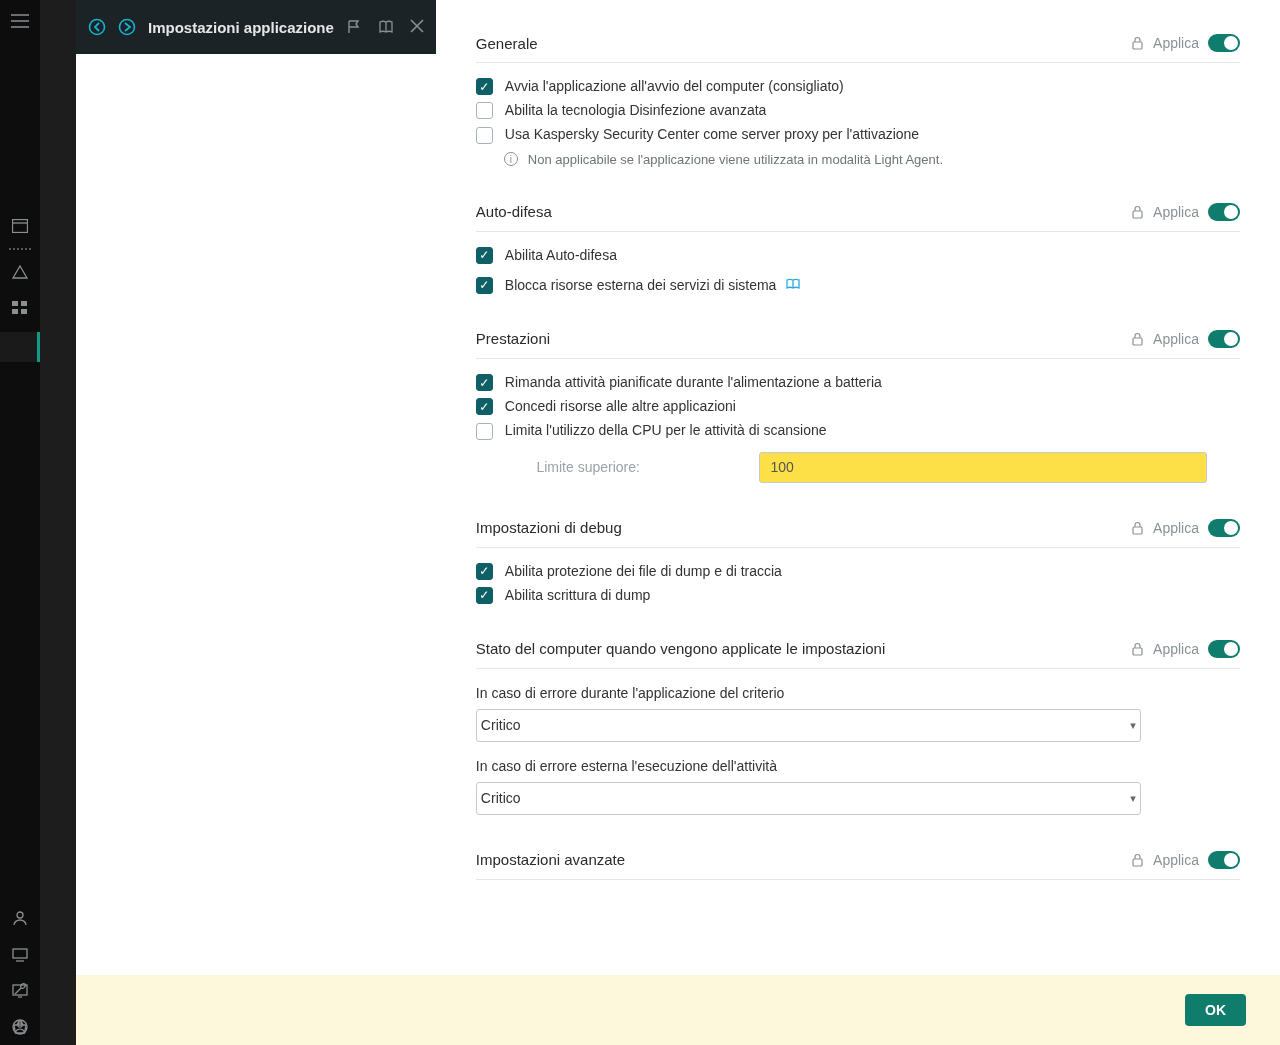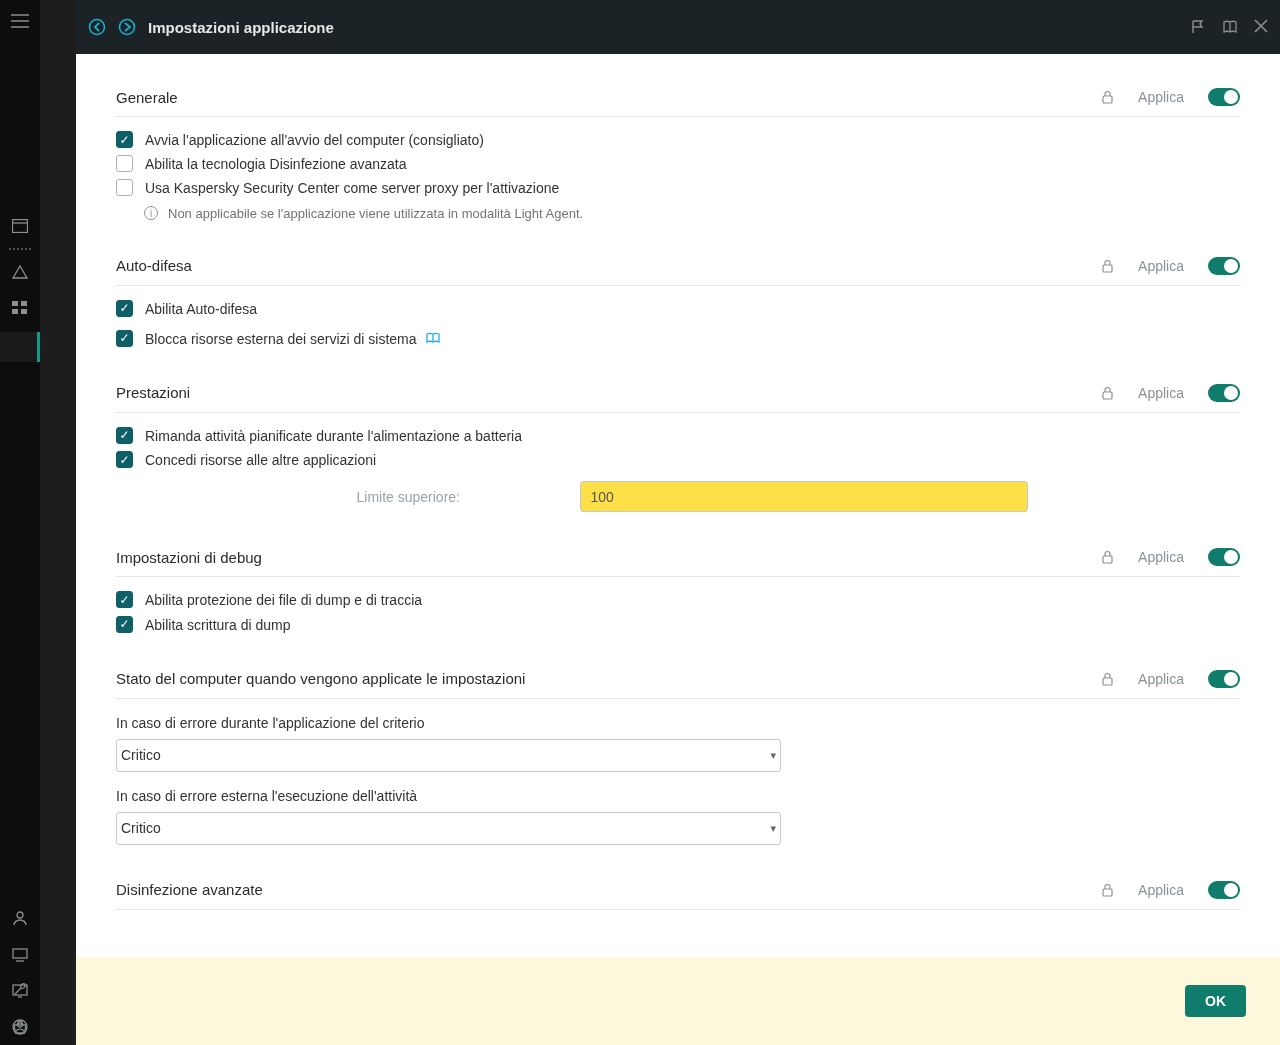--- a/index.html
+++ b/index.html
@@ -11,42 +11,42 @@
   .rail .ham { color: #7a7a7a; margin-bottom: 180px; }
   .rail .ic { color: #7a7a7a; margin: 11px 0; }
   .rail .sep-dots { width: 22px; border-top: 2px dotted #555; margin: 4px 0; }
   .rail .bottom-group { position: absolute; bottom: 10px; display:flex; flex-direction:column; align-items:center; gap:22px; }
   .rail .active { position: absolute; left:0; top: 332px; width: 40px; height: 30px; border-right: 3px solid #109b84; background:#1a1a1a; }
 
   
   .scrim { width: 36px; background: rgba(80,80,80,0.25); }
 
   
-  .panel { flex: 1; background: #fff; display: flex; flex-direction: column; position: relative; }
+  .panel { flex: 1; background: #fff; display: flex; flex-direction: row; position: relative; }
   .panel-header { height: 54px; background: #1c2326; display: flex; align-items: center; padding: 0 12px; color: #e6e6e6; gap: 12px; }
   .panel-header .circ { color: #17b1cf; }
   .panel-header .title { font-size: 15px; font-weight: 600; }
   .panel-header .right-icons { margin-left: auto; display: flex; gap: 16px; color: #8a8f91; }
   .panel-header .right-icons span { cursor: pointer; }
 
   .panel-body { flex: 1; overflow-y: auto; padding: 34px 40px 120px 40px; }
   .section { margin-bottom: 36px; }
   .section-head { display: flex; align-items: center; padding-bottom: 10px; border-bottom: 1px solid #e4e6e8; margin-bottom: 14px; }
   .section-title { font-size: 15px; color: #2b2b2b; }
   .section-head .sp { flex: 1; }
-  .apply-group { display: flex; align-items: center; gap: 24px; color: #8a9297; }
+  .apply-group { display: flex; align-items: center; gap: 9px; color: #8a9297; }
   .apply-group .lock { font-size: 13px; }
   .apply-label { font-size: 14px; }
 
   
   .toggle { width: 32px; height: 18px; border-radius: 9px; background: #0f7c6c; position: relative; cursor: pointer; }
   .toggle::after { content: ""; position: absolute; right: 2px; top: 2px; width: 14px; height: 14px; border-radius: 50%; background: #fff; }
 
   
-  .ck-row { display: flex; align-items: flex-start; gap: 12px; margin: 6px 0; line-height: 1.3; }
+  .ck-row { display: flex; align-items: flex-end; gap: 12px; margin: 6px 0; line-height: 1.3; }
   .ck { width: 17px; height: 17px; border: 1.5px solid #a9b2b7; border-radius: 3px; display: inline-flex; align-items: center; justify-content: center; flex: none; cursor: pointer; background:#fff; }
   .ck.checked { background: #0e5f66; border-color: #0e5f66; color: #fff; }
   .ck.checked::after { content: "✓"; font-size: 12px; line-height: 1; }
   .ck-label { color: #333; }
 
   .info-line { margin-left: 28px; margin-top: 8px; display:flex; align-items:center; gap:10px; font-size: 13px; color: #6e7578; }
   .info-icon { width:14px; height:14px; border:1px solid #8a9297; border-radius:50%; display:inline-flex; align-items:center; justify-content:center; font-size:10px; color:#8a9297; }
 
   .book-icon { color: #2aa9e0; margin-left: 6px; font-size: 14px; }
 
@@ -54,21 +54,21 @@
   .field-row { display: flex; align-items: center; margin: 12px 0 0 28px; gap: 3px; justify-content: center; }
   .field-label { width: 220px; color: #9ba3a8; }
   .text-input { width: 448px; height: 31px; padding: 0 10px; border: 1px solid #c4cacd; border-radius: 3px; background: #fde047; color: #555; font-size:14px; }
 
   
   .dd-label { margin: 16px 0 8px 0; color: #333; }
   .dd { width: 665px; height: 33px; border: 1px solid #c4cacd; border-radius: 3px; background: #fff; display: flex; align-items: center; padding: 0 4px; cursor: pointer; }
   .dd .caret { margin-left: auto; color: #666; font-size: 11px; }
 
   
-  .panel-footer { position: absolute; left:0; right:0; bottom:0; height: 88px; background: #fdf8dc; display: flex; align-items: center; justify-content: flex-end; padding: 0 34px; }
+  .panel-footer { position: absolute; left:0; right:0; bottom:0; height: 70px; background: #fdf8dc; display: flex; align-items: center; justify-content: flex-end; padding: 0 34px; }
   .panel-footer::before { content:""; position:absolute; top:0; left:0; right:0; height:0; }
   .btn-ok { background: #0f7c6c; color: #fff; border: none; border-radius: 4px; height: 32px; padding: 0 20px; font-size: 14px; font-weight:600; cursor: pointer; }
 
   svg { display:block; }
 </style>
 </head>
 <body>
 
 <div class="rail">
   <span class="ham">
@@ -256,20 +256,24 @@
         </div>
       </div>
       <div class="ck-row">
           <span class="ck checked"></span>
           <span class="ck-label">Rimanda attività pianificate durante l'alimentazione a batteria</span>
         </div>
       <div class="ck-row">
           <span class="ck checked"></span>
           <span class="ck-label">Concedi risorse alle altre applicazioni</span>
         </div>
+      <div class="ck-row">
+          <span class="ck"></span>
+          <span class="ck-label">Limita l'utilizzo della CPU per le attività di scansione</span>
+        </div>
       <div class="field-row">
         <span class="field-label">Limite superiore:</span>
         <input class="text-input" disabled="" value="100" style="">
       </div>
     </div>
 
     <div class="section">
       <div class="section-head">
         <span class="section-title">Impostazioni di debug</span>
         <div class="sp"></div>
@@ -316,21 +320,21 @@
       </div>
       <div class="dd-label">In caso di errore esterna l'esecuzione dell'attività</div>
       <div class="dd">
         <span>Critico</span>
         <span class="caret">▾</span>
       </div>
     </div>
 
     <div class="section">
       <div class="section-head">
-        <span class="section-title">Disinfezione avanzate</span>
+        <span class="section-title">Impostazioni avanzate</span>
         <div class="sp"></div>
         <div class="apply-group">
           <span class="lock">
             <svg width="13" height="14" viewBox="0 0 13 14">
                 <rect x="2" y="6" width="9" height="7" rx="1" fill="none" stroke="#8a9297" stroke-width="1.2"></rect>
                 <path d="M4 6V4a2.5 2.5 0 0 1 5 0v2" fill="none" stroke="#8a9297" stroke-width="1.2"></path>
               </svg>
           </span>
           <span class="apply-label">Applica</span>
           <div class="toggle"></div>

